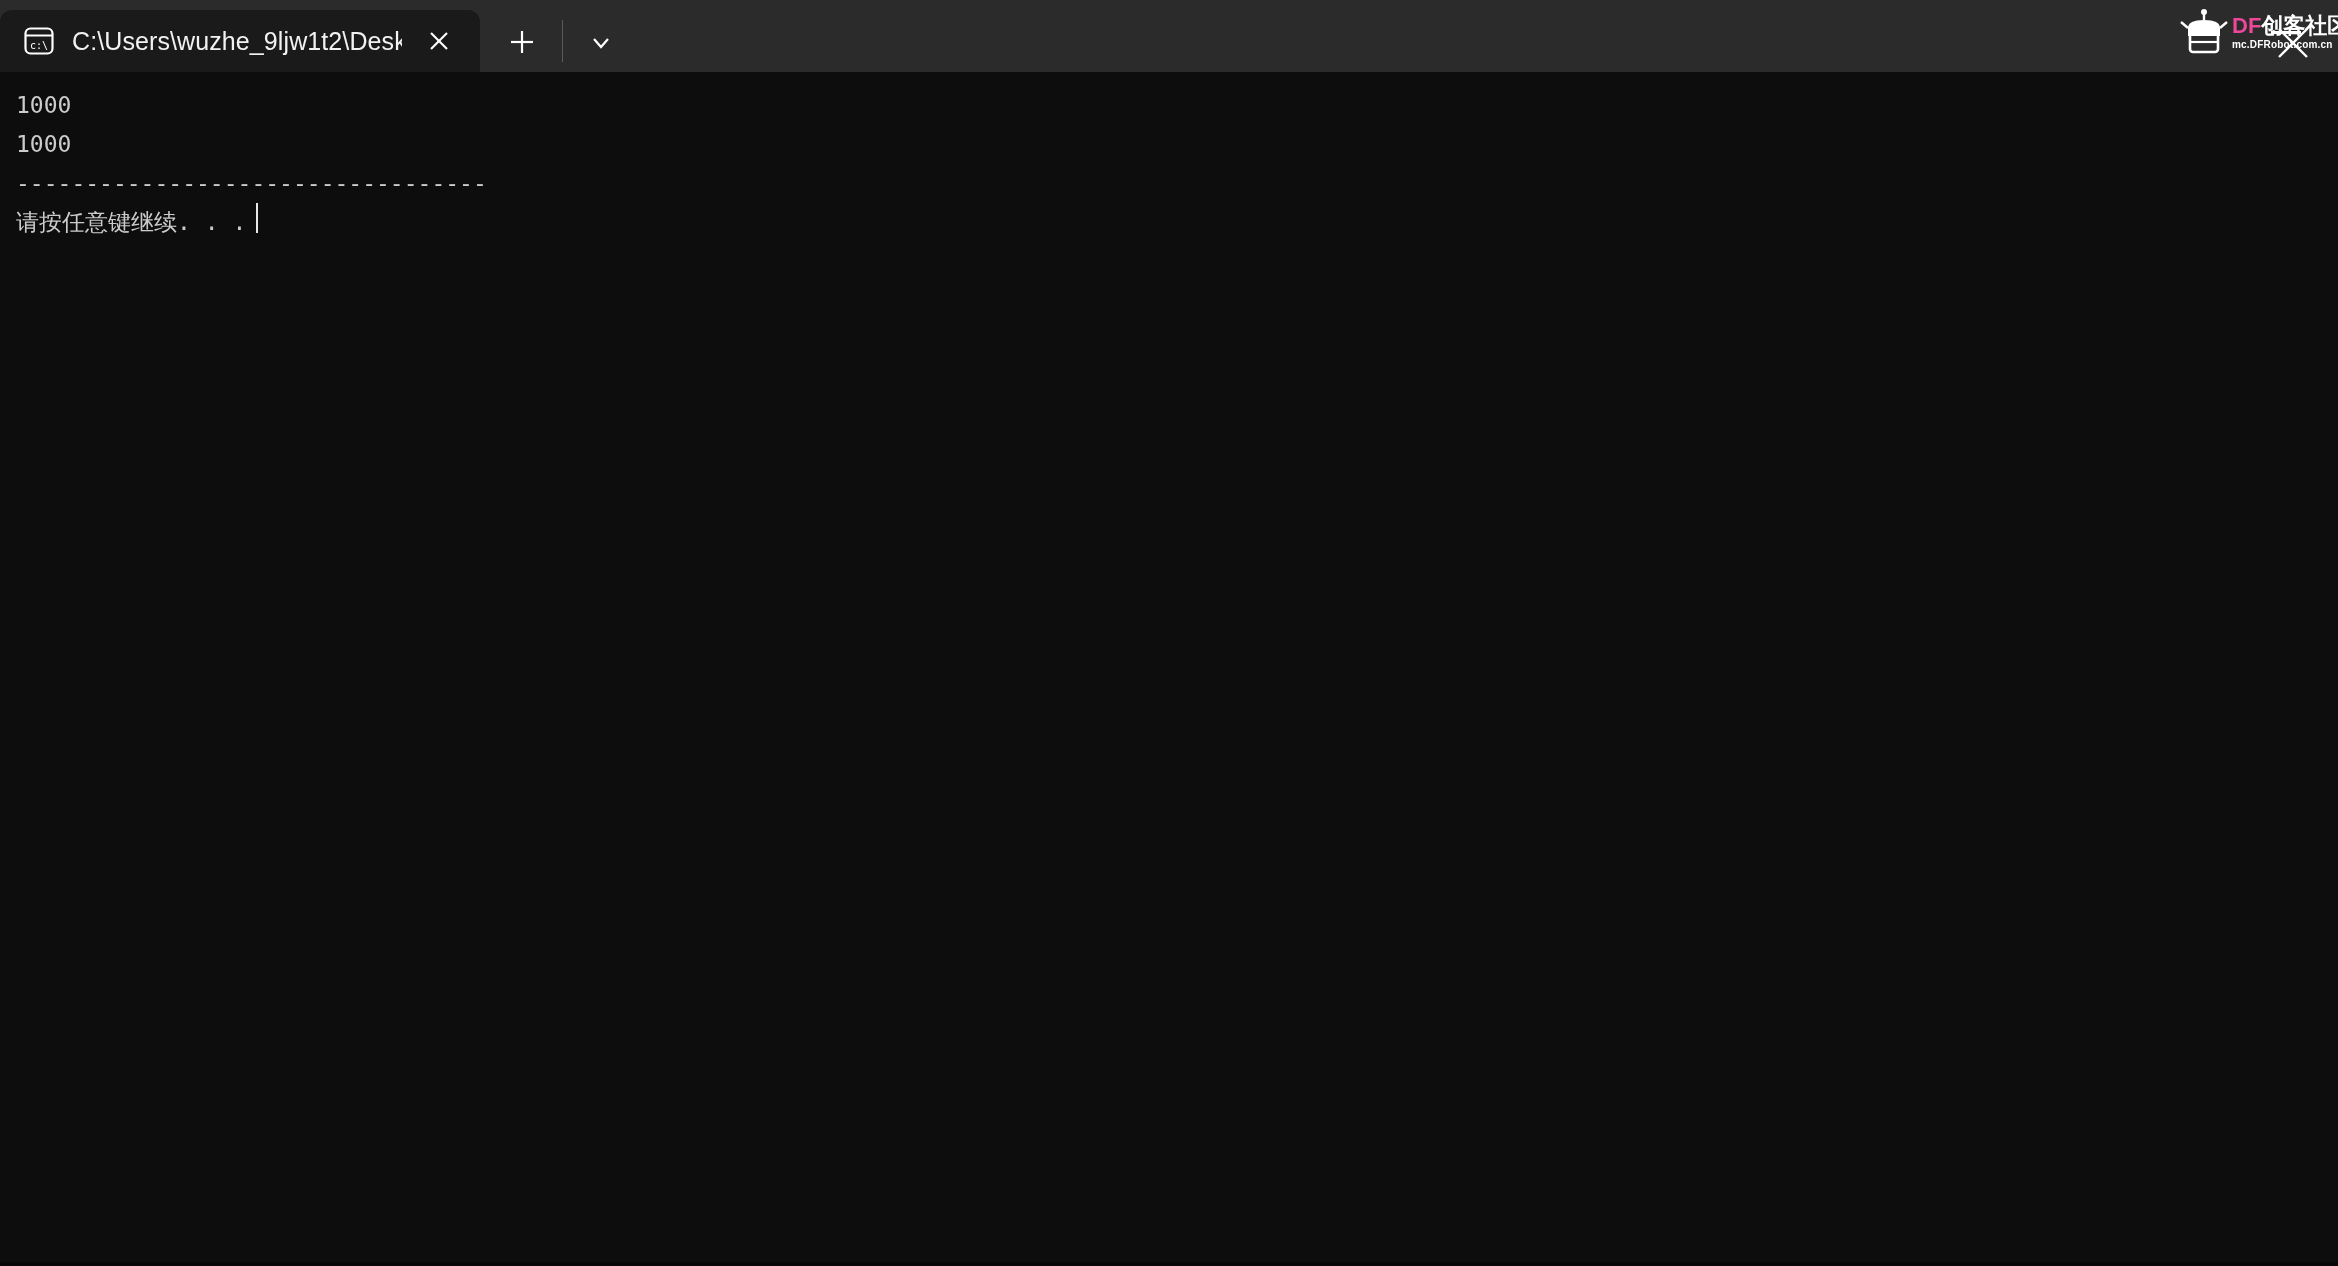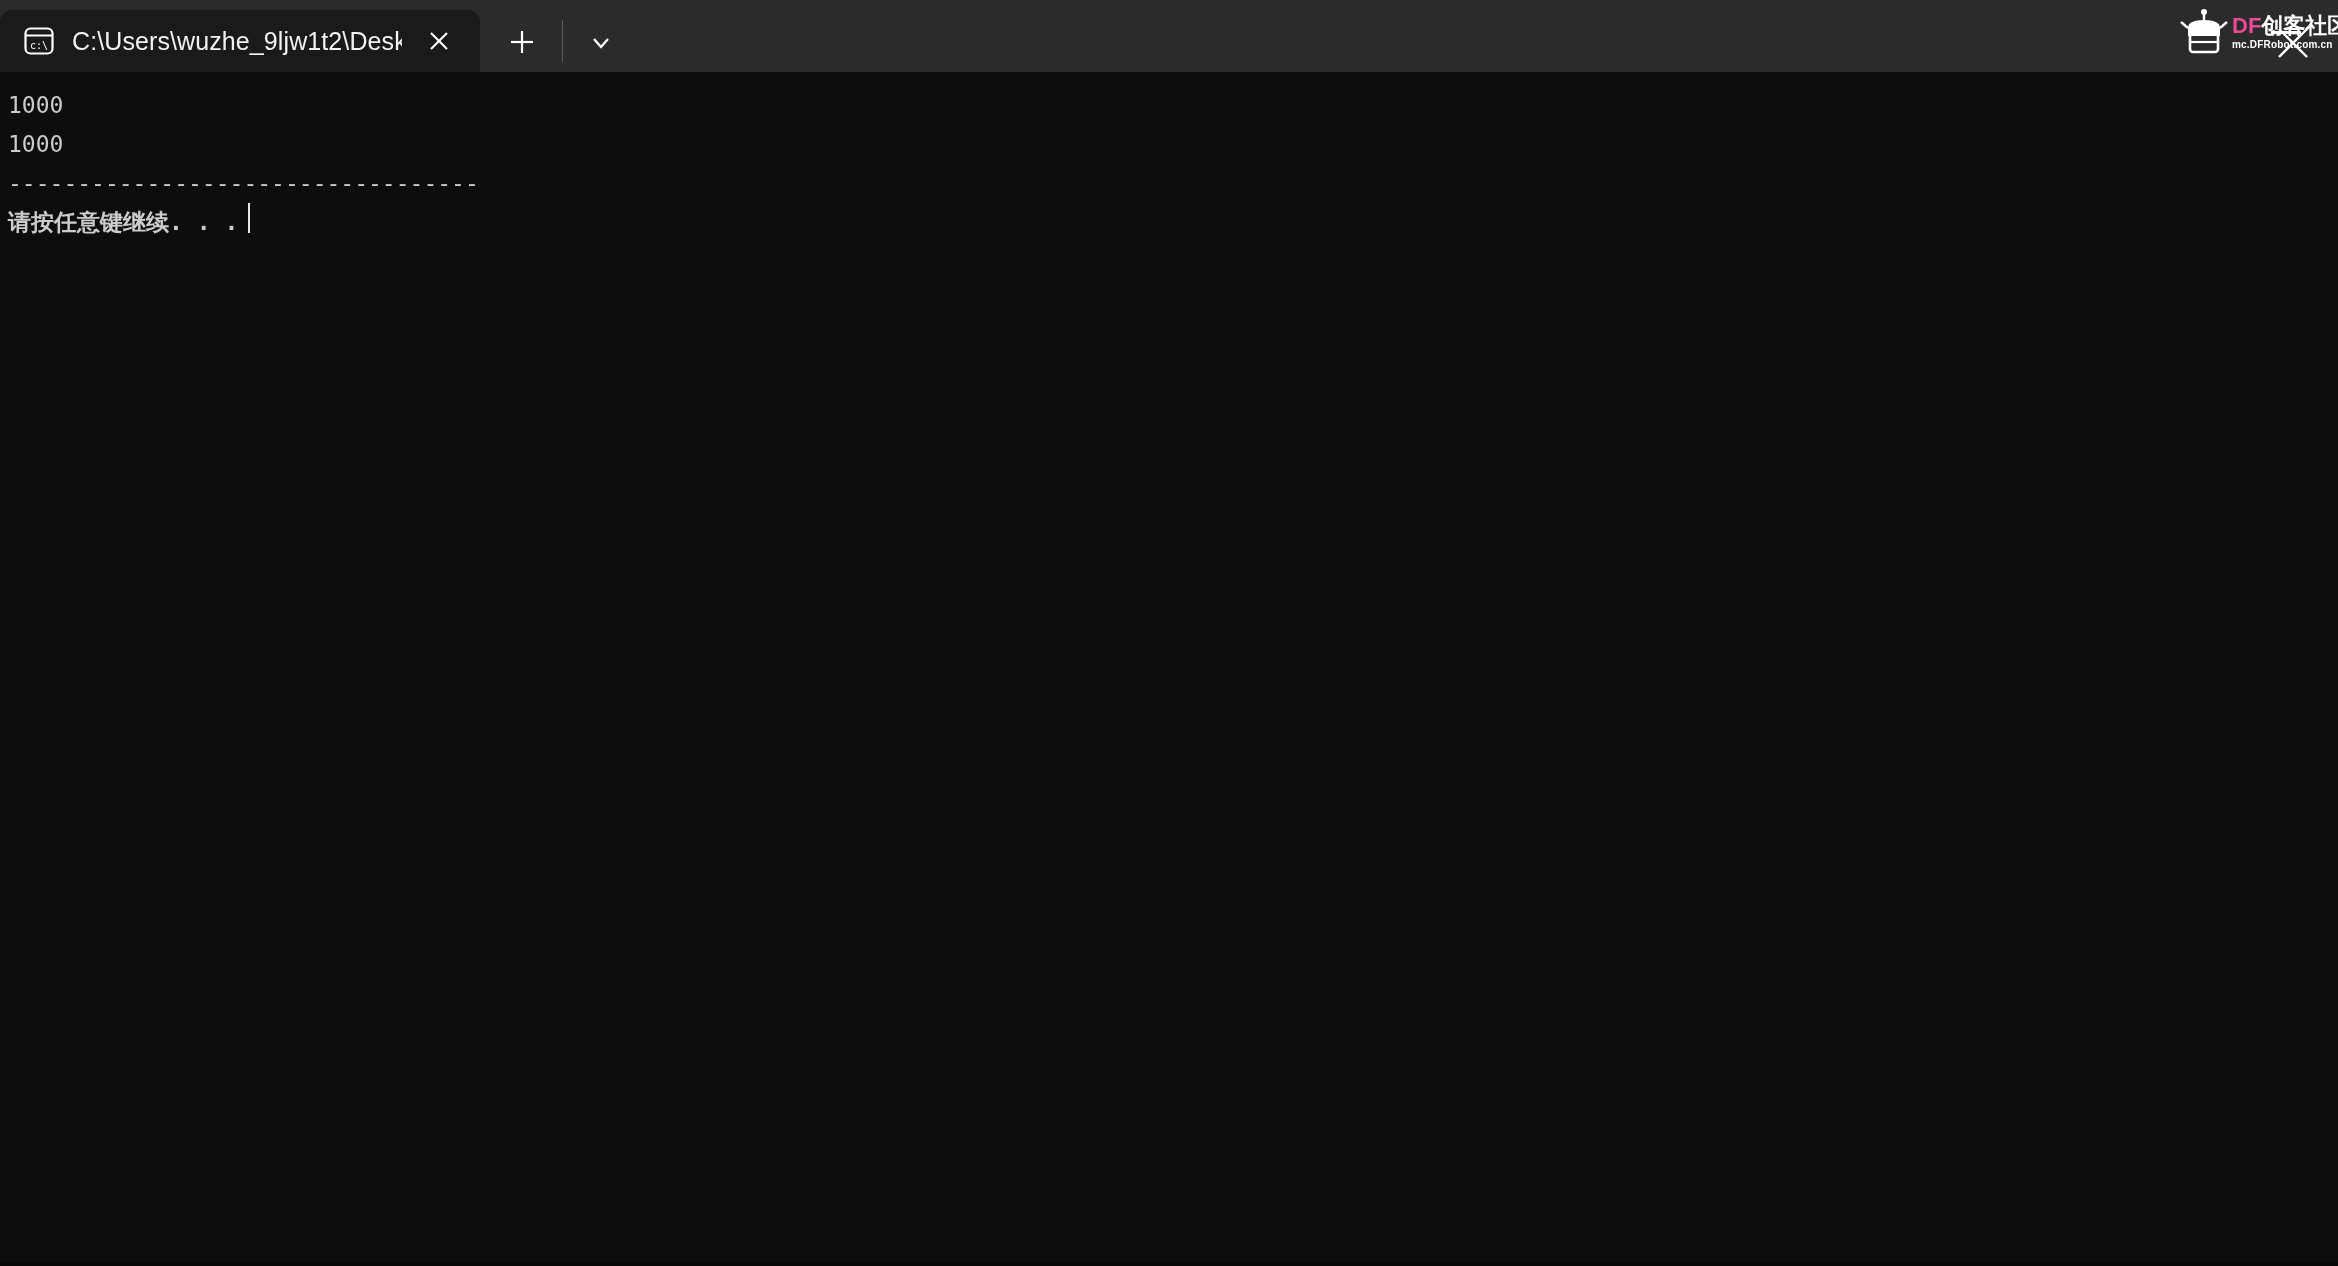--- a/index.html
+++ b/index.html
@@ -185,39 +185,38 @@
     height: 70px;
     display: flex;
     align-items: center;
     justify-content: center;
   }
 
   
   .terminal {
     flex: 1 1 auto;
     background: #0d0d0d;
-    padding: 14px 0 0 8px;
+    padding: 14px 0 0 16px;
     box-sizing: border-box;
     overflow: hidden;
   }
 
   .term-line {
     font-family: "DejaVu Sans Mono", "Liberation Mono", monospace;
     font-size: 23px;
     line-height: 39px;
     color: #cccccc;
     white-space: pre;
     letter-spacing: 0;
     height: 39px;
   }
 
   .term-line.cjk {
     position: relative;
     display: flex;
-    font-weight: bold;
   }
 
   .cursor {
     display: inline-block;
     width: 2px;
     height: 30px;
     background: #e8e8e8;
     margin-left: 10px;
     vertical-align: middle;
   }

